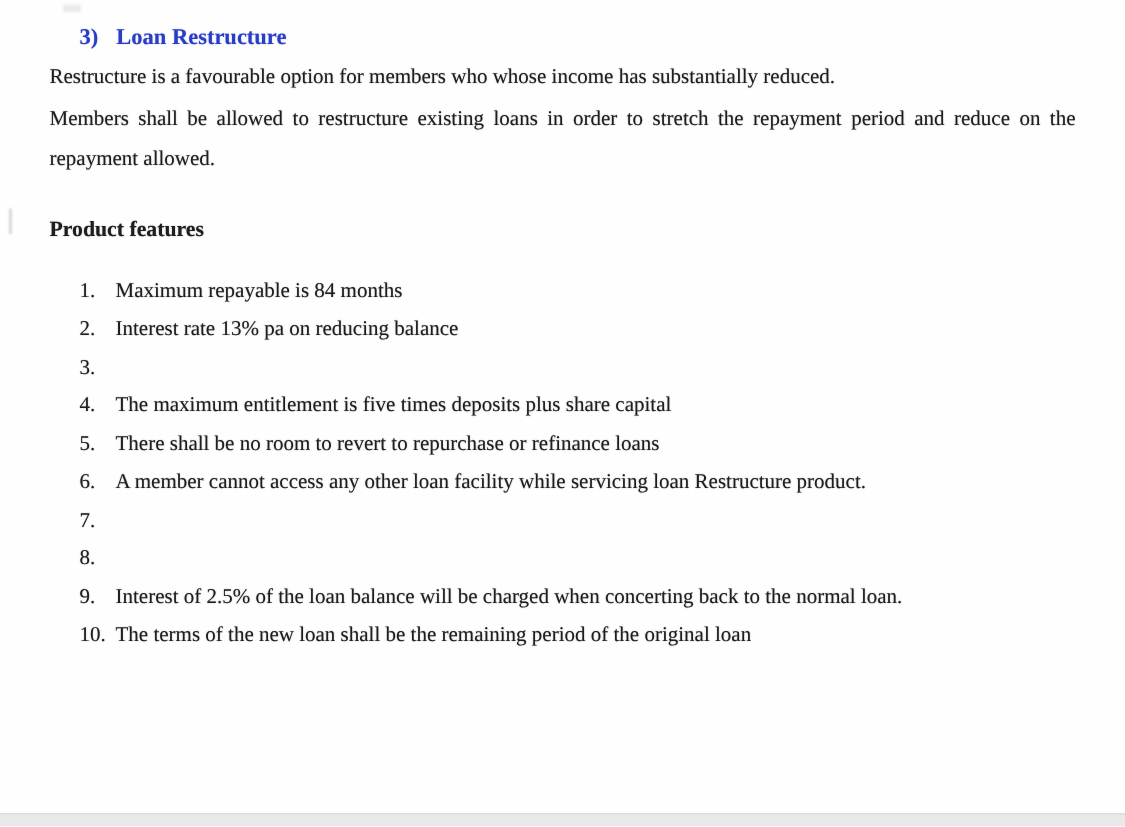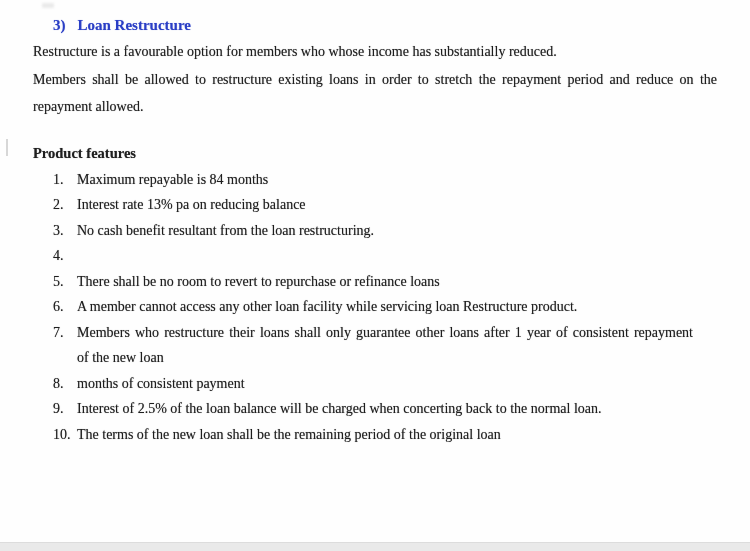--- a/index.html
+++ b/index.html
@@ -38,21 +38,21 @@
   .iline.stretch {
     white-space: normal;
     text-align: justify;
     height: 27.5px;
     overflow: hidden;
     font-family: Liberation Serif, serif;
   }
   .iline.stretch::after { content: ""; display: inline-block; width: 100%; height: 0; }
 
   .section-title {
-    margin: 19px 0 1px 33px;
+    margin: 19px 0 16px 33px;
     font-size: 14.5px;
     font-weight: bold;
     line-height: 26px;
     text-shadow: 0 0 0.8px rgba(25, 25, 25, 0.55);
     white-space: nowrap;
   }
 
   .features { margin-left: 53px; font-size: 14px; }
   .feature { display: flex; align-items: flex-start; }
   .fnum {
@@ -130,55 +130,50 @@
 
     <div class="feature">
       <span class="fnum">2.</span>
       <div class="ftext">
           <div class="fline">Interest rate 13% pa on reducing balance</div>
         </div>
     </div>
 
     <div class="feature">
       <span class="fnum">3.</span>
-      <div class="ftext">
-          <div class="fline">No cash benefit resultant from the loan restructuring.</div>
-        </div>
     </div>
 
     <div class="feature">
       <span class="fnum">4.</span>
+      <div class="ftext">
+          <div class="fline">The maximum entitlement is five times deposits plus share capital</div>
+        </div>
     </div>
 
     <div class="feature">
       <span class="fnum">5.</span>
       <div class="ftext">
           <div class="fline">There shall be no room to revert to repurchase or refinance loans</div>
         </div>
     </div>
 
     <div class="feature">
       <span class="fnum">6.</span>
       <div class="ftext">
           <div class="fline">A member cannot access any other loan facility while servicing loan Restructure product.</div>
         </div>
     </div>
 
     <div class="feature">
       <span class="fnum">7.</span>
-      <div class="ftext">
-        <div class="fline stretch">Members who restructure their loans shall only guarantee other loans after 1 year of consistent repayment</div>
-        <div class="fline">of the new loan</div>
-      </div>
     </div>
 
     <div class="feature">
       <span class="fnum">8.</span>
       <div class="ftext">
-        <div class="fline">months of consistent payment</div>
       </div>
     </div>
 
     <div class="feature">
       <span class="fnum">9.</span>
       <div class="ftext">
           <div class="fline">Interest of 2.5% of the loan balance will be charged when concerting back to the normal loan.</div>
         </div>
     </div>
 

